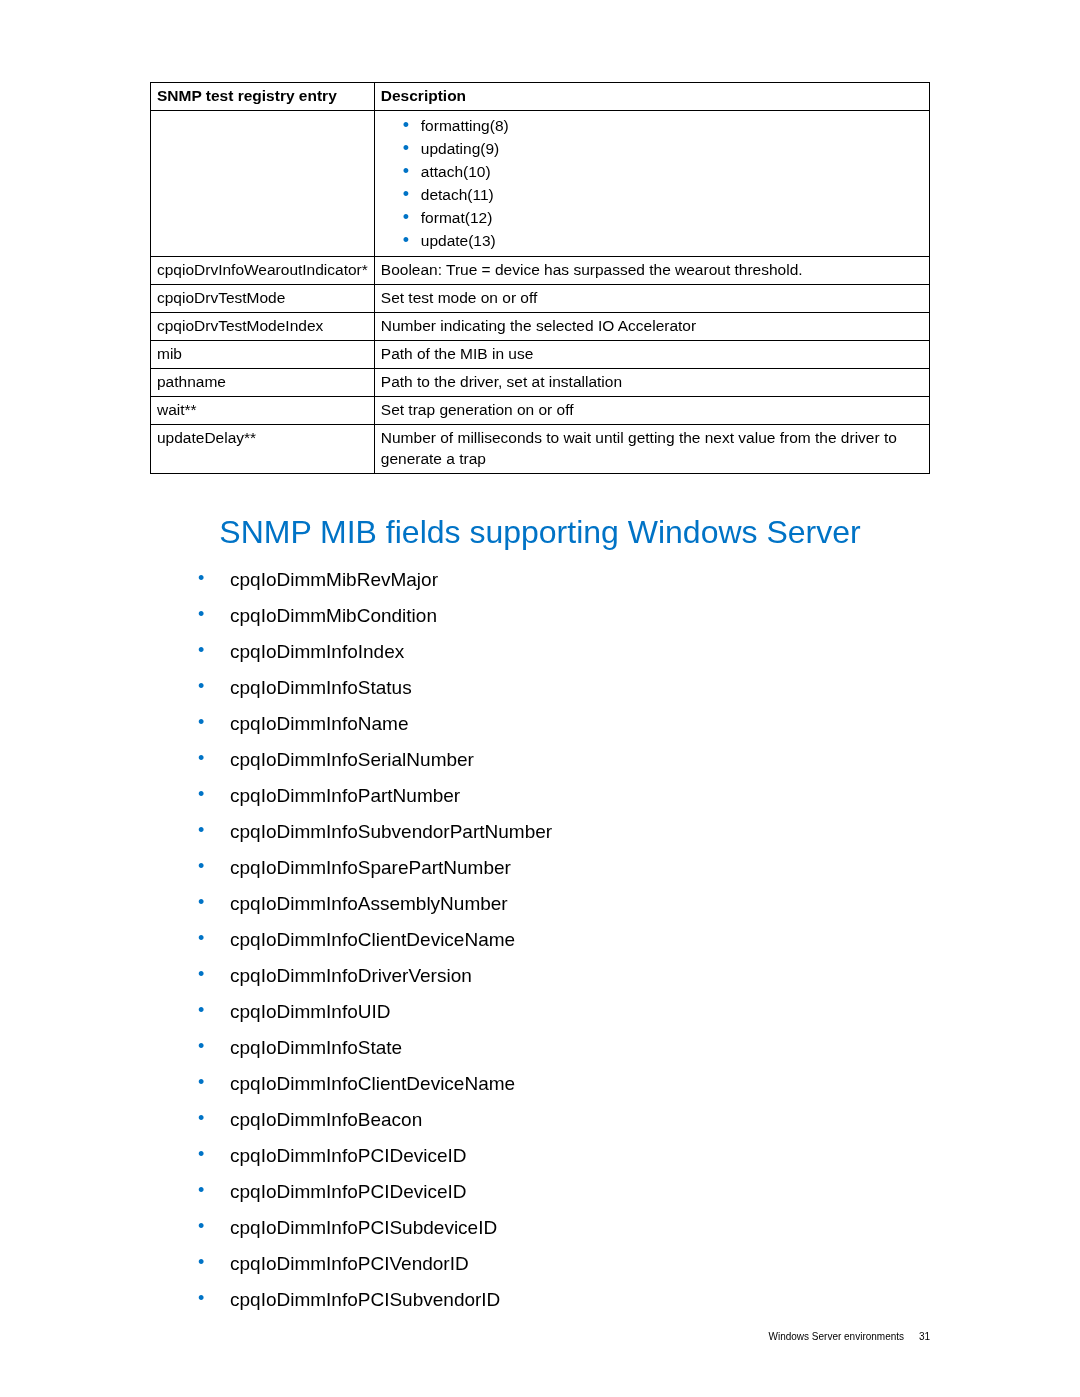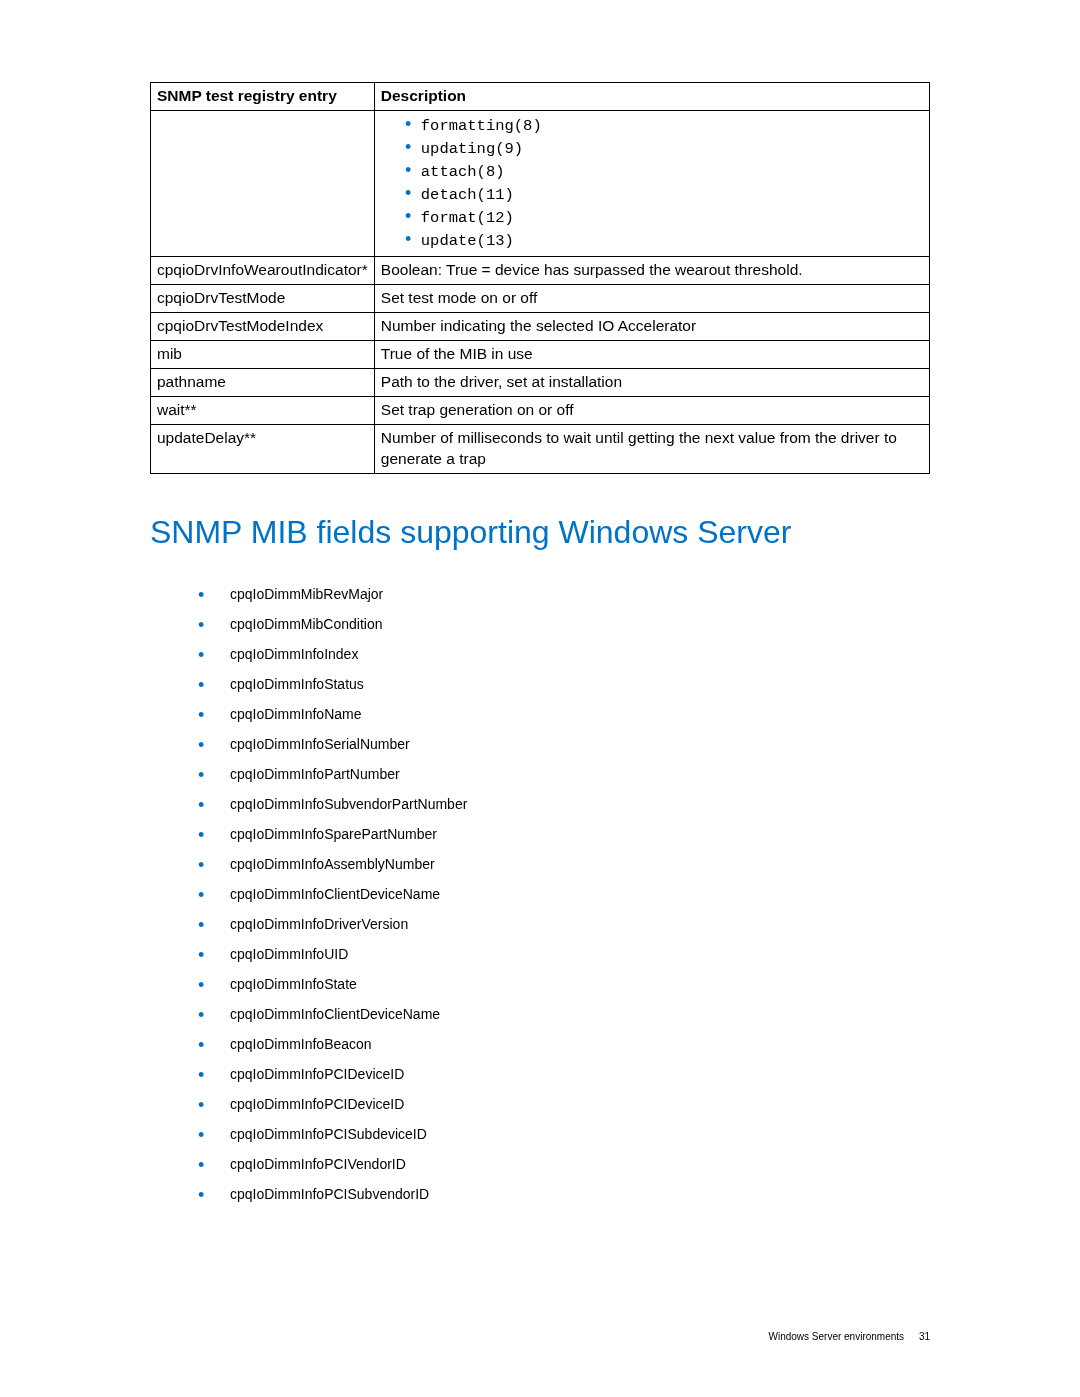--- a/index.html
+++ b/index.html
@@ -38,43 +38,43 @@
   table.snmp-table col.col-desc  { width: 560px; }
   ul.inner-list {
     list-style: none;
     margin: 2px 0 2px 0;
     padding: 0 0 0 22px;
   }
   ul.inner-list li {
     position: relative;
     padding-left: 18px;
     margin: 2px 0;
-    font-family: Liberation Mono, monospace;
   }
   ul.inner-list li::before {
     content: "•";
     color: #0073c6;
     position: absolute;
     left: 0;
     top: 0;
     font-size: 18px;
     line-height: 1;
   }
   h2.section-heading {
     font-family: Arial, Helvetica, sans-serif;
     font-weight: normal;
     color: #0073c6;
     font-size: 32px;
-    margin: 40px 0 35px 0;
+    margin: 40px 0 18px 0;
+    text-align: center;
   }
   ul.fields-list {
     list-style: none;
     margin: 0 0 0 48px;
     padding: 0;
-    font-size: 14px;
+    font-size: 19px;
   }
   ul.fields-list li {
     position: relative;
     padding-left: 32px;
     margin: 0 0 14px 0;
   }
   ul.fields-list li::before {
     content: "•";
     color: #0073c6;
     position: absolute;
@@ -107,42 +107,42 @@
         <th>Description</th>
       </tr>
     </thead>
     <tbody>
       <tr>
         <td></td>
         <td>
           <ul class="inner-list">
             <li>formatting(8)</li>
             <li>updating(9)</li>
-            <li>attach(8)</li>
+            <li>attach(10)</li>
             <li>detach(11)</li>
             <li>format(12)</li>
             <li>update(13)</li>
           </ul>
         </td>
       </tr>
       <tr>
         <td>cpqioDrvInfoWearoutIndicator*</td>
         <td>Boolean: True = device has surpassed the wearout threshold.</td>
       </tr>
       <tr>
         <td>cpqioDrvTestMode</td>
         <td>Set test mode on or off</td>
       </tr>
       <tr>
         <td>cpqioDrvTestModeIndex</td>
         <td>Number indicating the selected IO Accelerator</td>
       </tr>
       <tr>
         <td>mib</td>
-        <td>True of the MIB in use</td>
+        <td>Path of the MIB in use</td>
       </tr>
       <tr>
         <td>pathname</td>
         <td>Path to the driver, set at installation</td>
       </tr>
       <tr>
         <td>wait**</td>
         <td>Set trap generation on or off</td>
       </tr>
       <tr>

